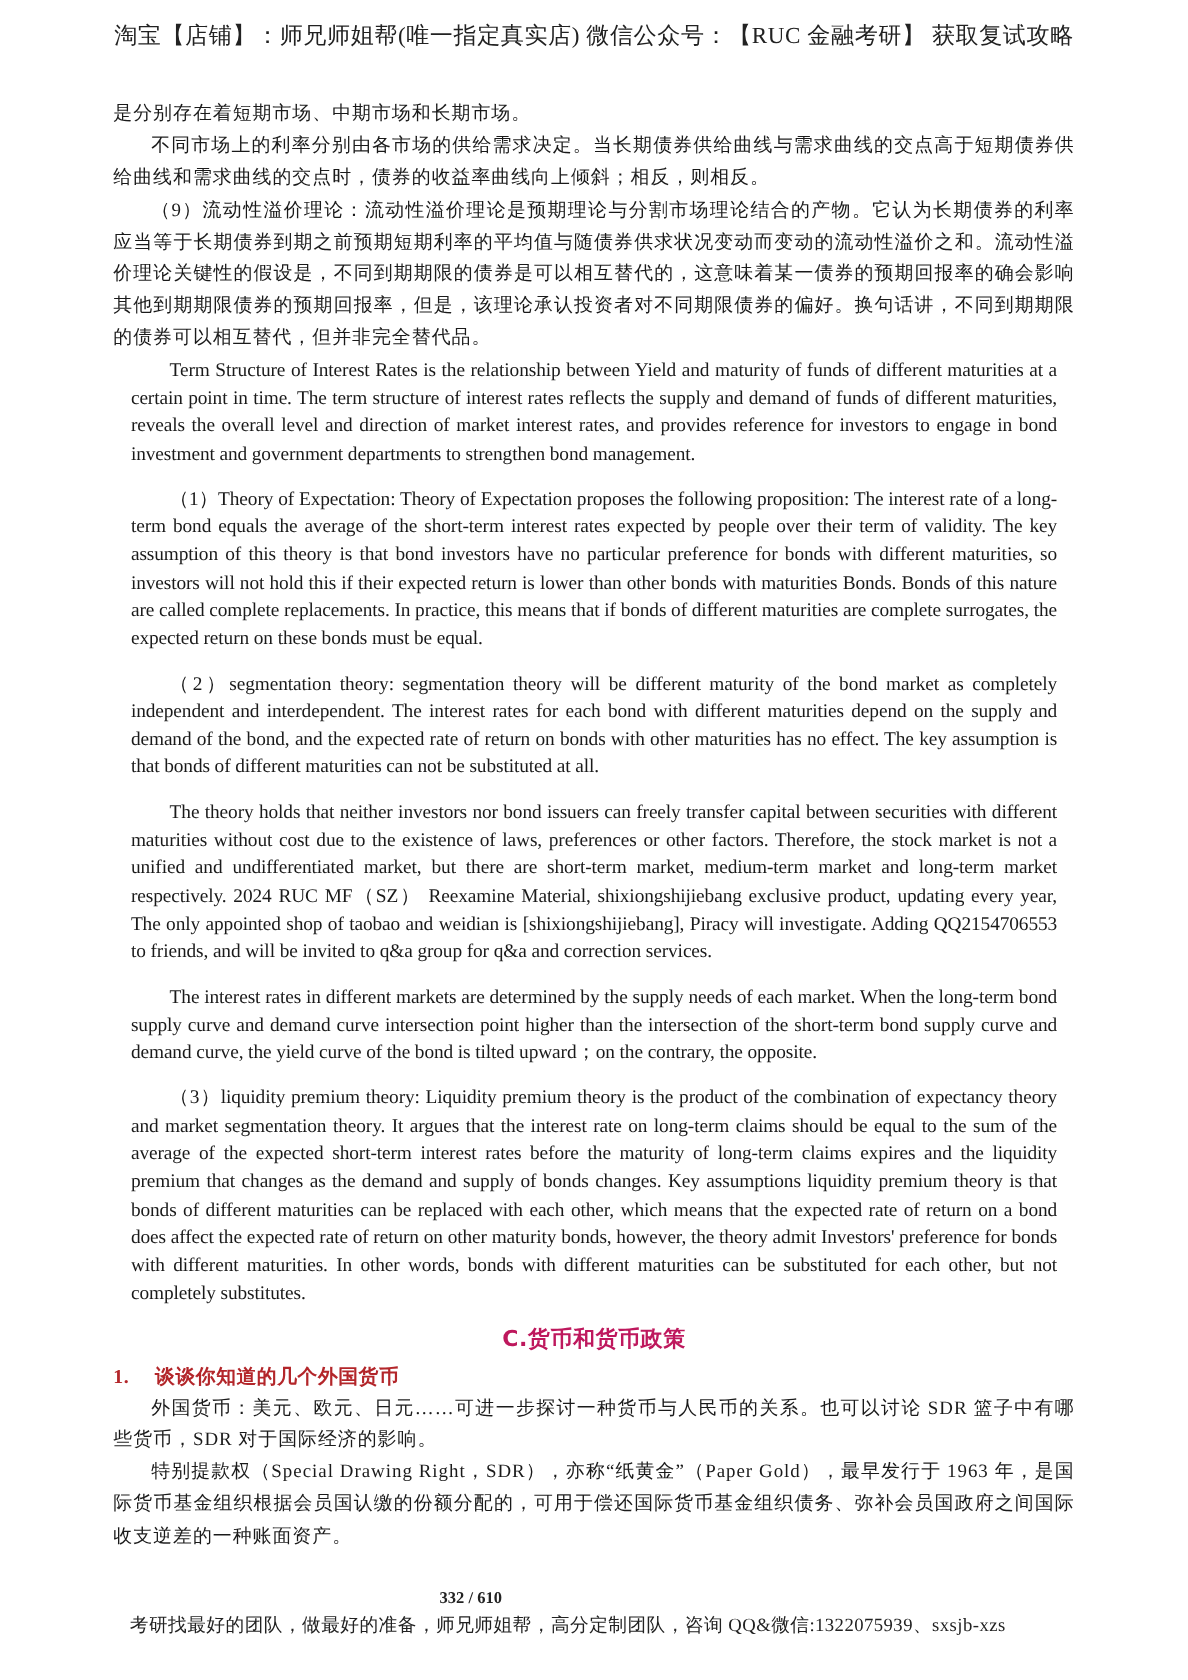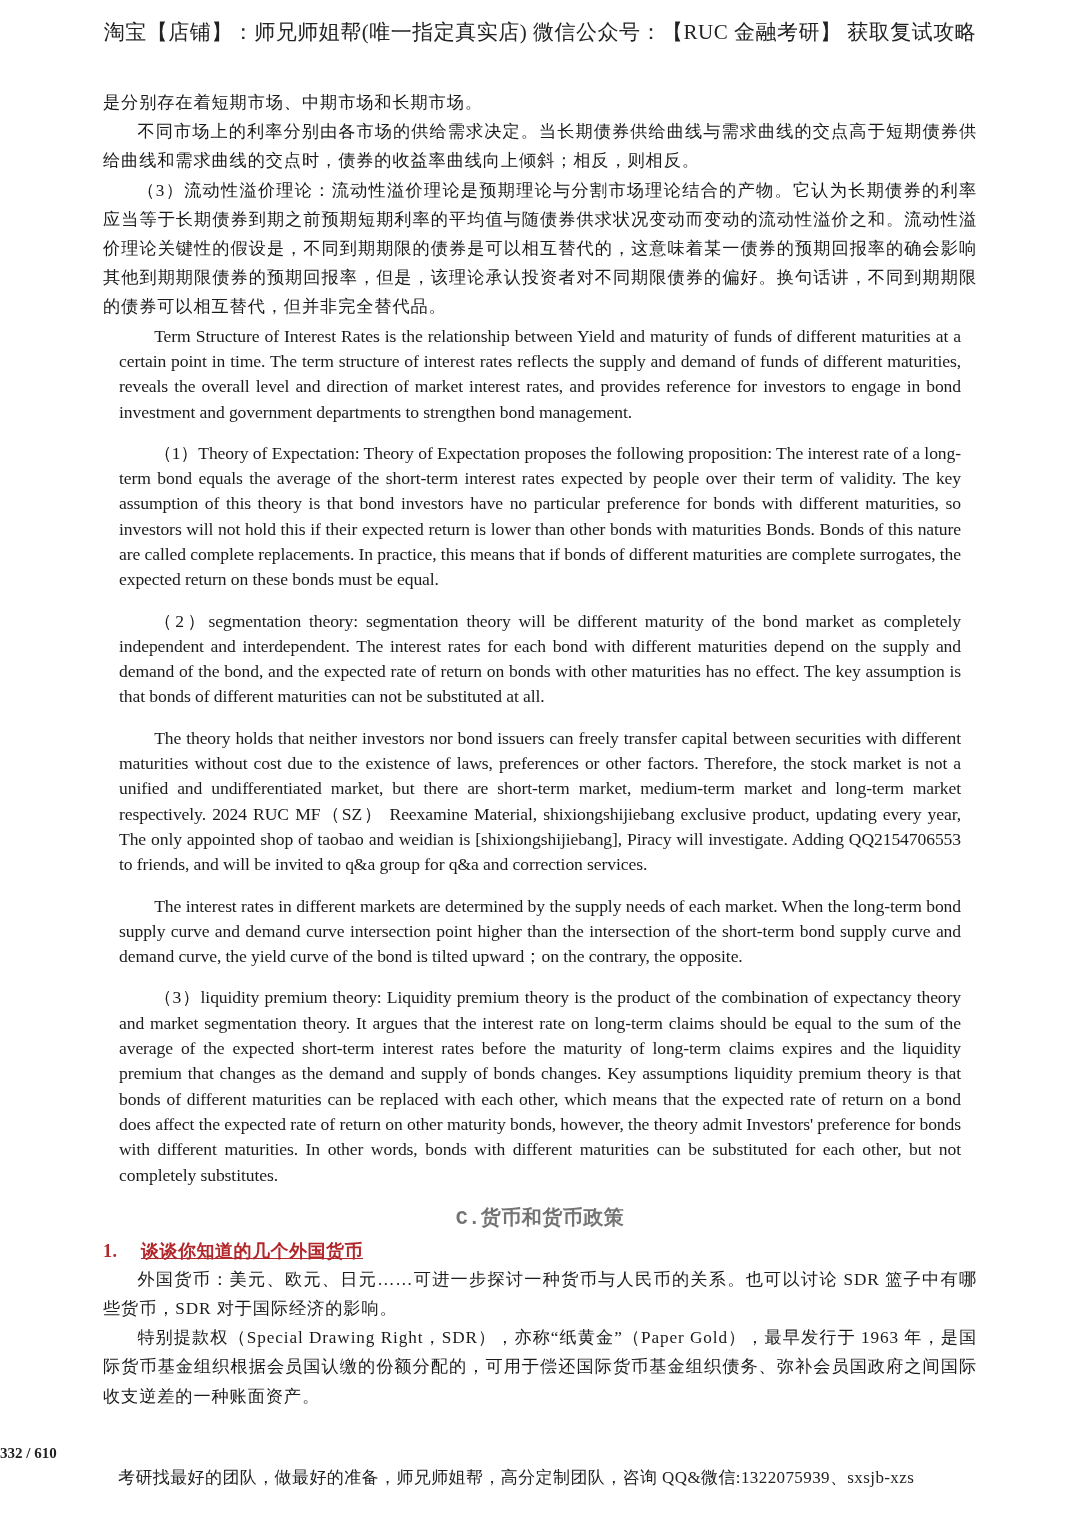--- a/index.html
+++ b/index.html
@@ -29,47 +29,47 @@
       text-align: center; font-family: "DejaVu Sans", "Liberation Sans", sans-serif;
       font-weight: bold; font-size: 20px; color: #2b4a7e; margin: 10px 0 8px 0;
       letter-spacing: 0.5px;
     }
     .sub-title {
       font-family: "DejaVu Sans", "Liberation Sans", sans-serif; font-weight: bold;
       font-size: 18px; color: #b3262a; margin: 4px 0 2px 0; letter-spacing: 0.5px;
     }
     .sub-title .num { font-family: "Liberation Serif", serif; display: inline-block; width: 38px; }
     .footer-page {
-      position: absolute; top: 1445px; left: 0; width: 856px; text-align: left;
+      position: absolute; top: 1445px; left: 0; width: 856px; text-align: center;
       font-weight: bold; font-size: 15px; color: #222;
     }
     .footer-ad {
       position: absolute; top: 1466px; left: 118px; width: 874px;
       font-size: 17px; color: #222; letter-spacing: 0.4px;
     }
   </style>
 </head>
 <body>
 
 <div class="header">淘宝【店铺】：师兄师姐帮(唯一指定真实店)   微信公众号：【RUC 金融考研】  获取复试攻略</div>
 
 <div class="content">
   <p class="cn">是分别存在着短期市场、中期市场和长期市场。</p>
   <p class="cn indent">不同市场上的利率分别由各市场的供给需求决定。当长期债券供给曲线与需求曲线的交点高于短期债券供给曲线和需求曲线的交点时，债券的收益率曲线向上倾斜；相反，则相反。</p>
-  <p class="cn indent">（3）流动性溢价理论：流动性溢价理论是预期理论与分割市场理论结合的产物。它认为长期债券的利率应当等于长期债券到期之前预期短期利率的平均值与随债券供求状况变动而变动的流动性溢价之和。流动性溢价理论关键性的假设是，不同到期期限的债券是可以相互替代的，这意味着某一债券的预期回报率的确会影响其他到期期限债券的预期回报率，但是，该理论承认投资者对不同期限债券的偏好。换句话讲，不同到期期限的债券可以相互替代，但并非完全替代品。</p>
+  <p class="cn indent">（9）流动性溢价理论：流动性溢价理论是预期理论与分割市场理论结合的产物。它认为长期债券的利率应当等于长期债券到期之前预期短期利率的平均值与随债券供求状况变动而变动的流动性溢价之和。流动性溢价理论关键性的假设是，不同到期期限的债券是可以相互替代的，这意味着某一债券的预期回报率的确会影响其他到期期限债券的预期回报率，但是，该理论承认投资者对不同期限债券的偏好。换句话讲，不同到期期限的债券可以相互替代，但并非完全替代品。</p>
 
   <p class="en indent" style="margin-top:2px">Term Structure of Interest Rates is the relationship between Yield and maturity of funds of different maturities at a certain point in time. The term structure of interest rates reflects the supply and demand of funds of different maturities, reveals the overall level and direction of market interest rates, and provides reference for investors to engage in bond investment and government departments to strengthen bond management.</p>
   <p class="en indent" style="margin-top:1px">（1）Theory of Expectation: Theory of Expectation proposes the following proposition: The interest rate of a long-term bond equals the average of the short-term interest rates expected by people over their term of validity. The key assumption of this theory is that bond investors have no particular preference for bonds with different maturities, so investors will not hold this if their expected return is lower than other bonds with maturities Bonds. Bonds of this nature are called complete replacements. In practice, this means that if bonds of different maturities are complete surrogates, the expected return on these bonds must be equal.</p>
   <p class="en indent" style="margin-top:1px">（2）segmentation theory: segmentation theory will be different maturity of the bond market as completely independent and interdependent. The interest rates for each bond with different maturities depend on the supply and demand of the bond, and the expected rate of return on bonds with other maturities has no effect. The key assumption is that bonds of different maturities can not be substituted at all.</p>
   <p class="en indent">The theory holds that neither investors nor bond issuers can freely transfer capital between securities with different maturities without cost due to the existence of laws, preferences or other factors. Therefore, the stock market is not a unified and undifferentiated market, but there are short-term market, medium-term market and long-term market respectively. 2024 RUC MF（SZ） Reexamine Material, shixiongshijiebang exclusive product, updating every year, The only appointed shop of taobao and weidian is [shixiongshijiebang], Piracy will investigate. Adding QQ2154706553 to friends, and will be invited to q&amp;a group for q&amp;a and correction services.</p>
   <p class="en indent">The interest rates in different markets are determined by the supply needs of each market. When the long-term bond supply curve and demand curve intersection point higher than the intersection of the short-term bond supply curve and demand curve, the yield curve of the bond is tilted upward；on the contrary, the opposite.</p>
   <p class="en indent" style="margin-top:1px">（3）liquidity premium theory: Liquidity premium theory is the product of the combination of expectancy theory and market segmentation theory. It argues that the interest rate on long-term claims should be equal to the sum of the average of the expected short-term interest rates before the maturity of long-term claims expires and the liquidity premium that changes as the demand and supply of bonds changes. Key assumptions liquidity premium theory is that bonds of different maturities can be replaced with each other, which means that the expected rate of return on a bond does affect the expected rate of return on other maturity bonds, however, the theory admit Investors' preference for bonds with different maturities. In other words, bonds with different maturities can be substituted for each other, but not completely substitutes.</p>
 
-  <div class="section-title" style="color: #737373; font-family: Liberation Mono, monospace;">C.货币和货币政策</div>
-  <div class="sub-title" style="color: rgb(179, 38, 42); text-decoration: underline;">
+  <div class="section-title" style="color: #be185d;">C.货币和货币政策</div>
+  <div class="sub-title" style="color: rgb(179, 38, 42);">
     <span class="num">1.</span><span>谈谈你知道的几个外国货币</span>
   </div>
 
   <p class="cn indent">外国货币：美元、欧元、日元……可进一步探讨一种货币与人民币的关系。也可以讨论 SDR 篮子中有哪些货币，SDR 对于国际经济的影响。</p>
   <p class="cn indent">特别提款权（Special Drawing Right，SDR），亦称“纸黄金”（Paper Gold），最早发行于 1963 年，是国际货币基金组织根据会员国认缴的份额分配的，可用于偿还国际货币基金组织债务、弥补会员国政府之间国际收支逆差的一种账面资产。</p>
 </div>
 
 <div class="footer-page">332 / 610</div>
 <div class="footer-ad">考研找最好的团队，做最好的准备，师兄师姐帮，高分定制团队，咨询 QQ&amp;微信:1322075939、sxsjb-xzs</div>
 

